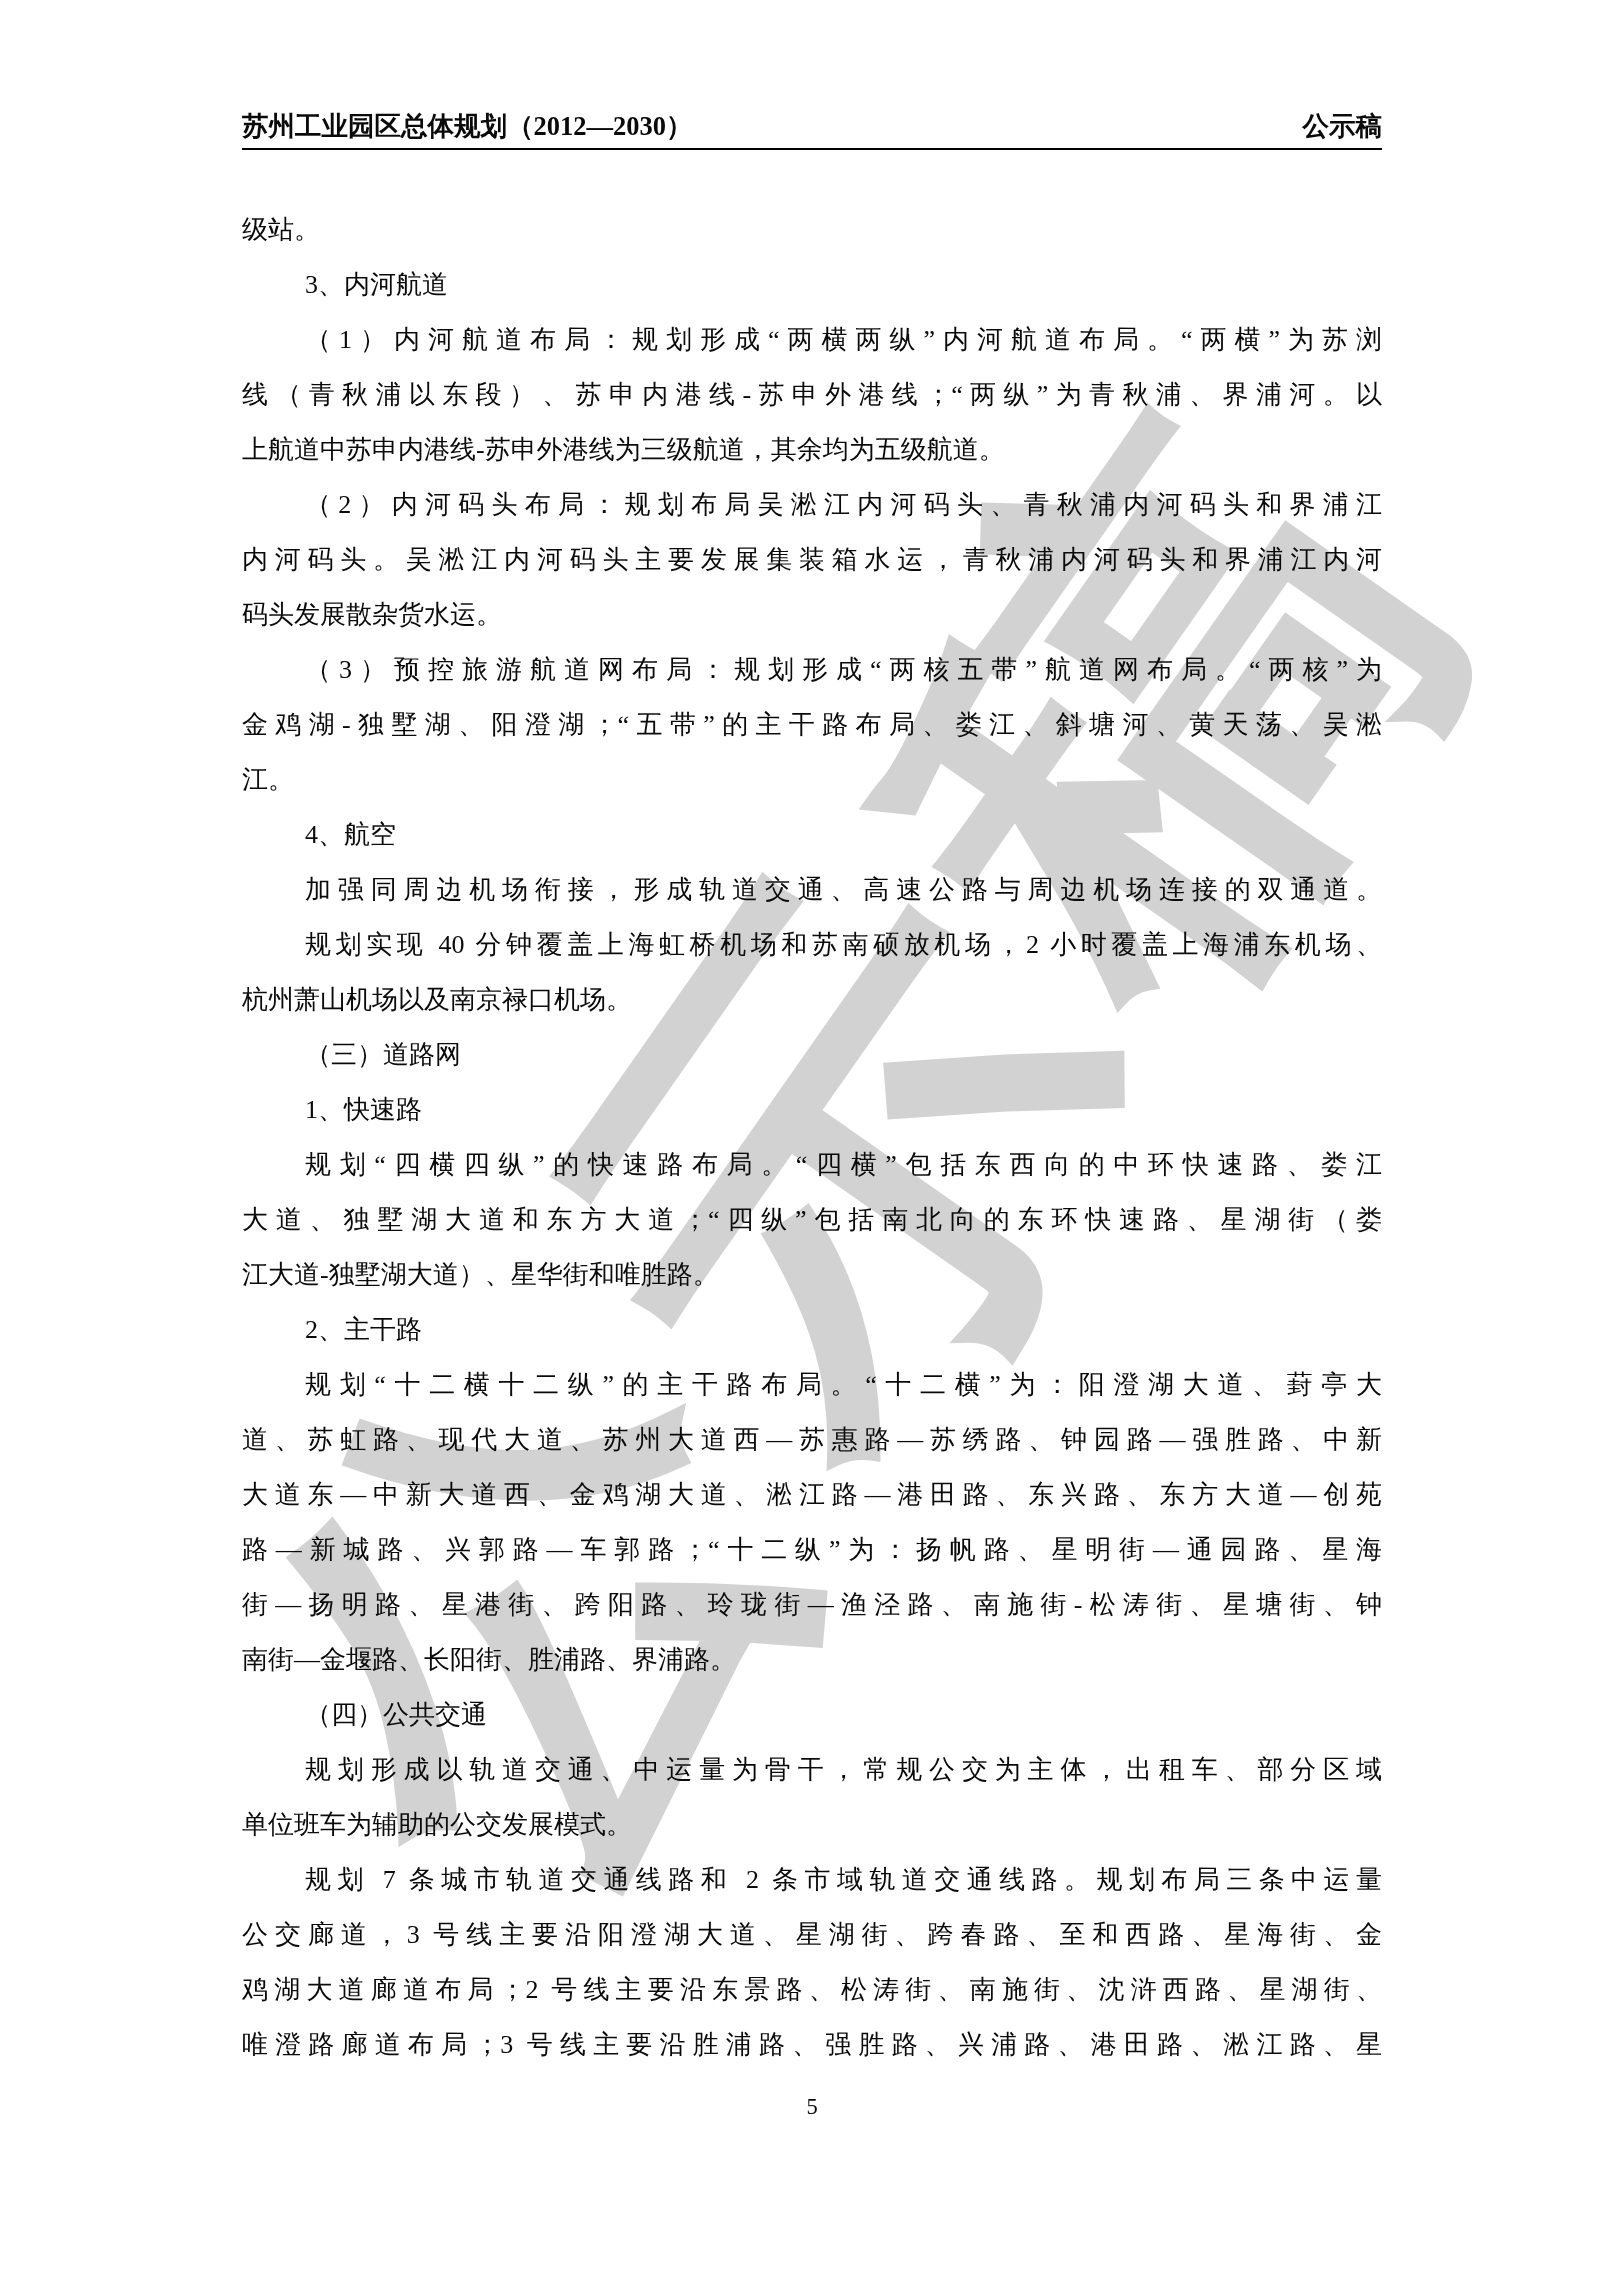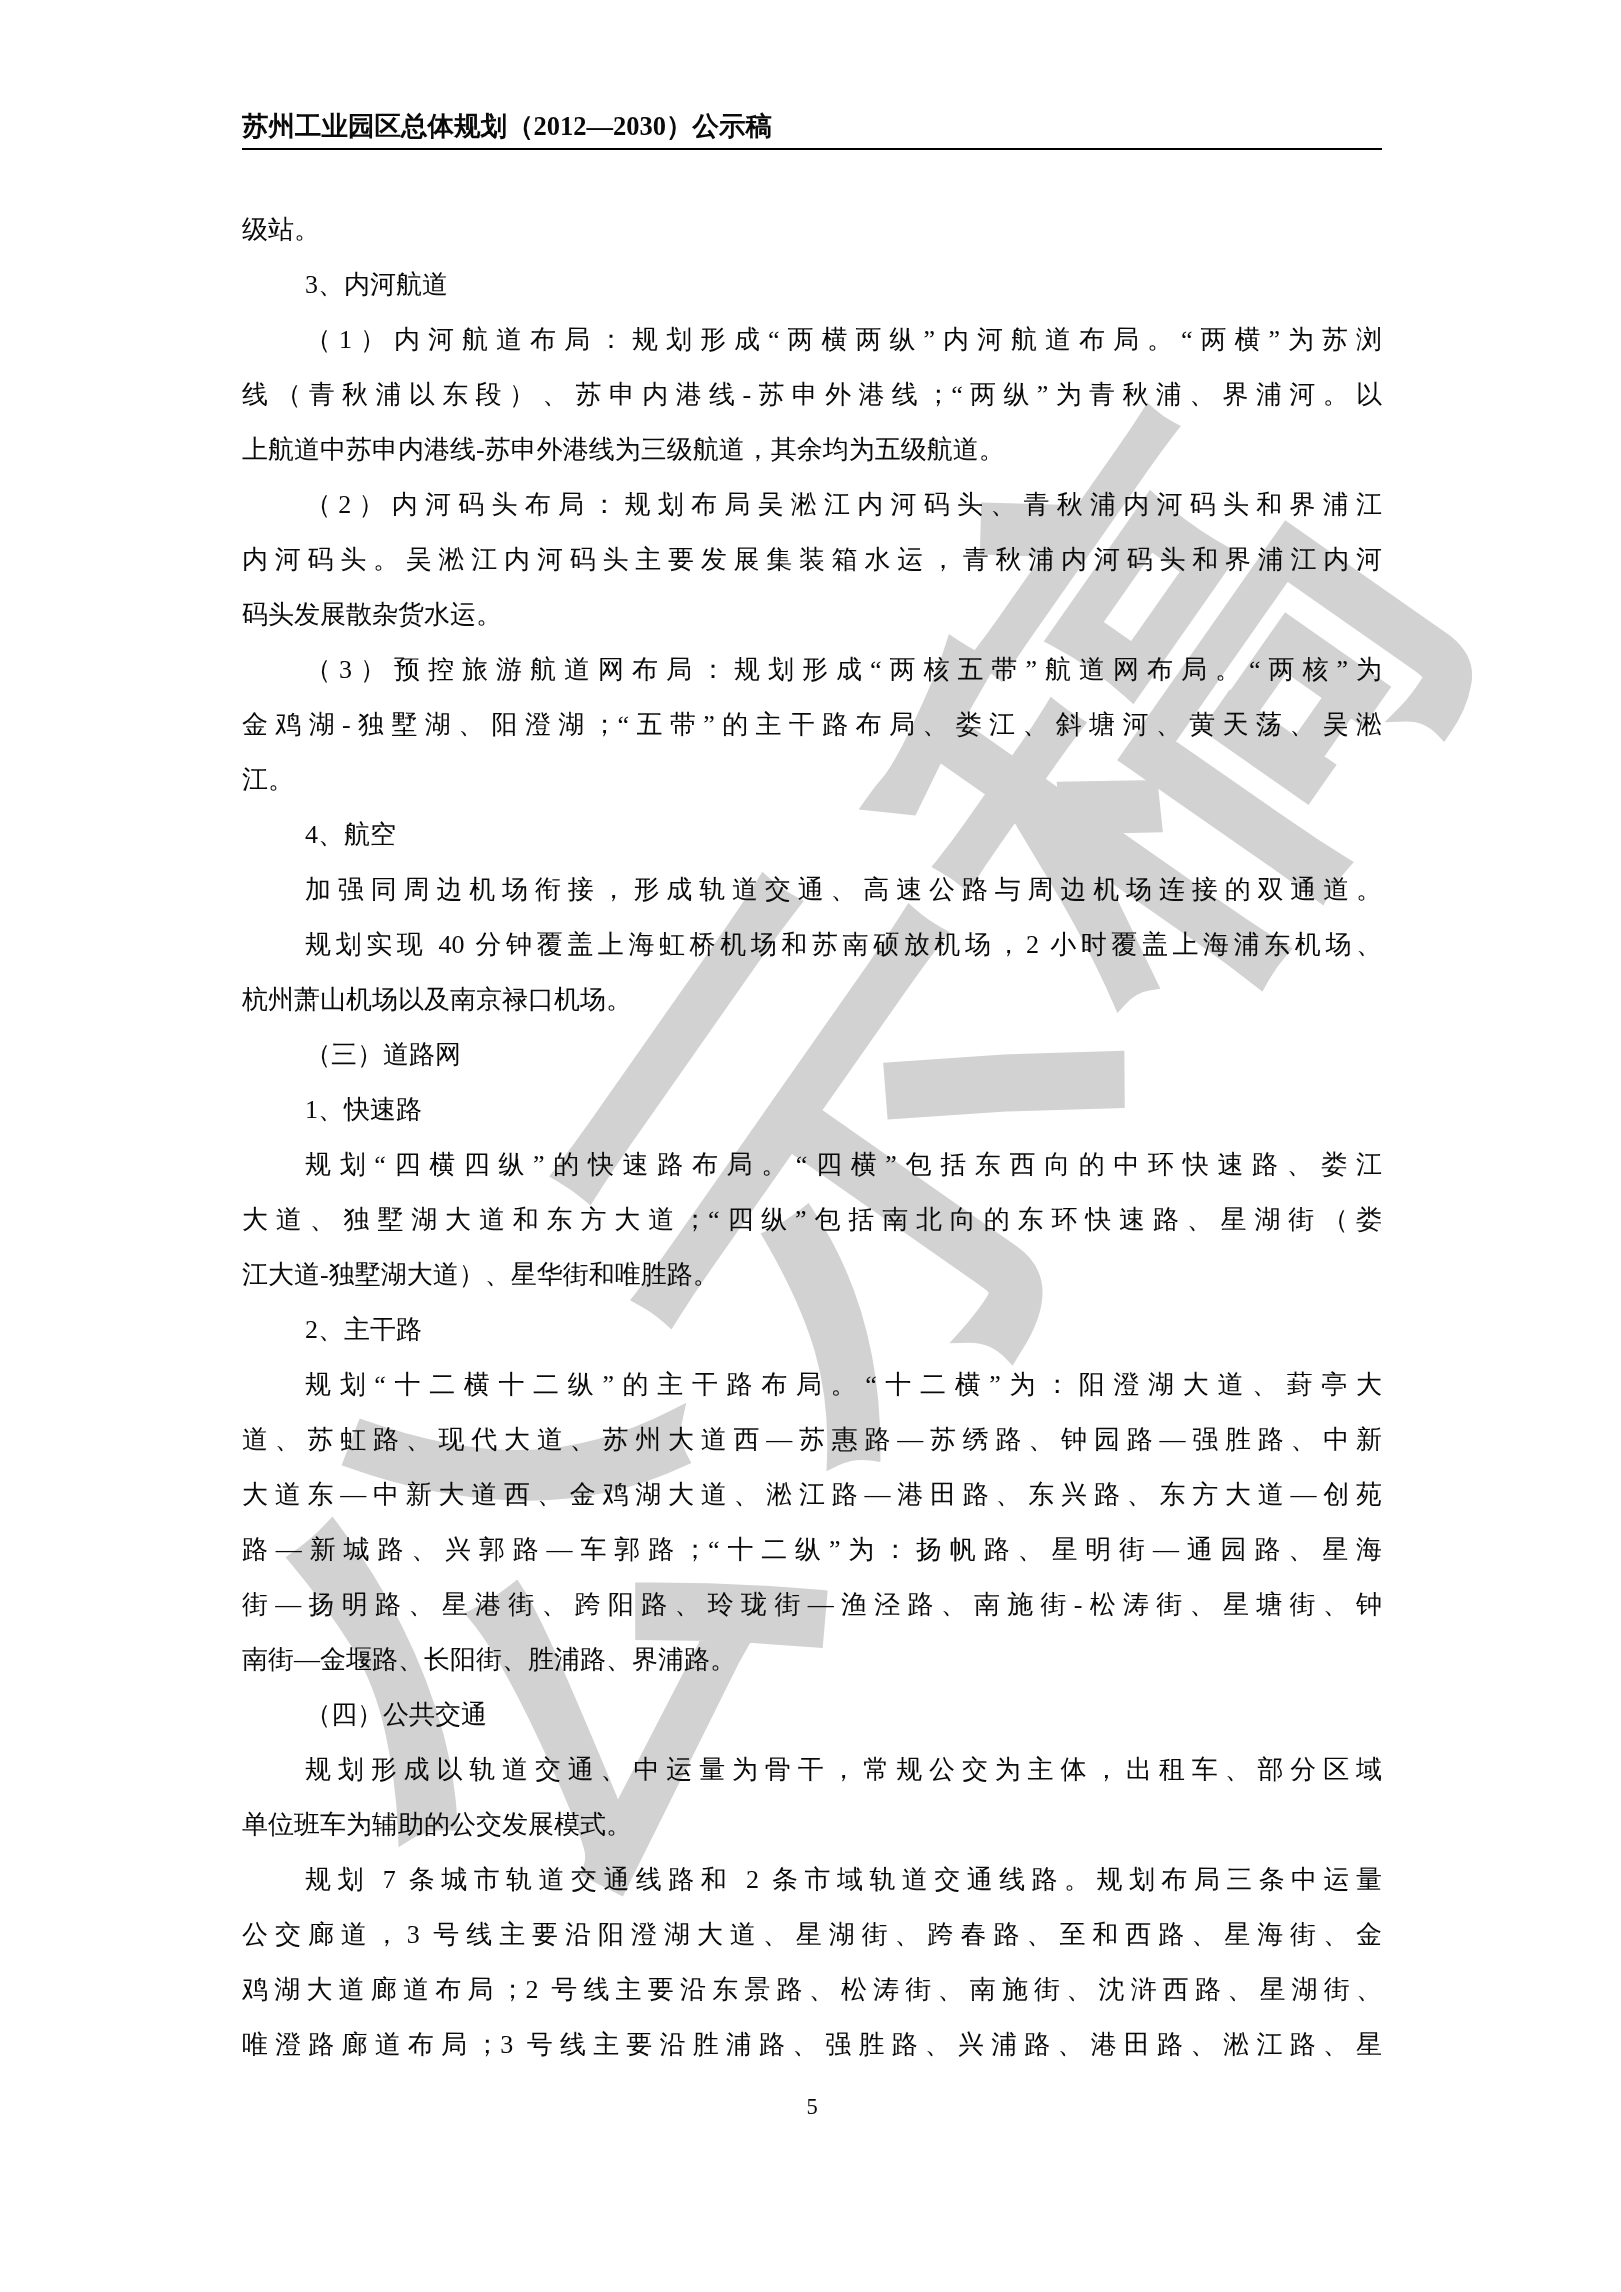--- a/index.html
+++ b/index.html
@@ -27,20 +27,21 @@
     user-select: none;
   }
 
   
   .hdr {
     position: absolute;
     left: 242px;
     top: 112px;
     width: 1140px;
     display: flex;
+    justify-content: space-between;
     align-items: flex-end;
     border-bottom: 2.9px solid #000;
     padding-bottom: 6.9px;
     font-size: 26.5px;
     font-weight: bold;
     line-height: 29px;
     z-index: 1;
     white-space: nowrap;
   }
 

